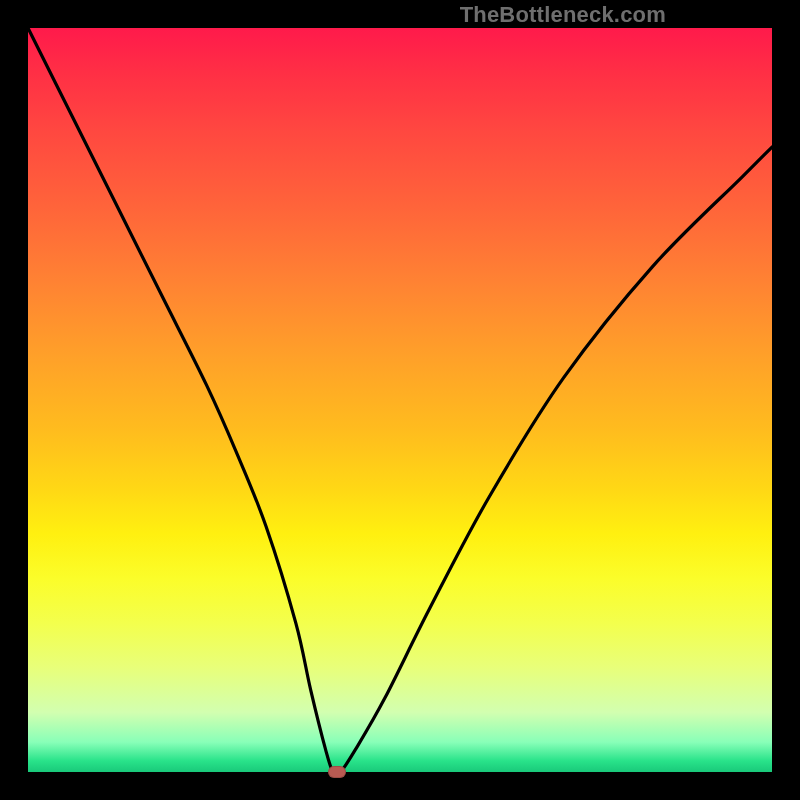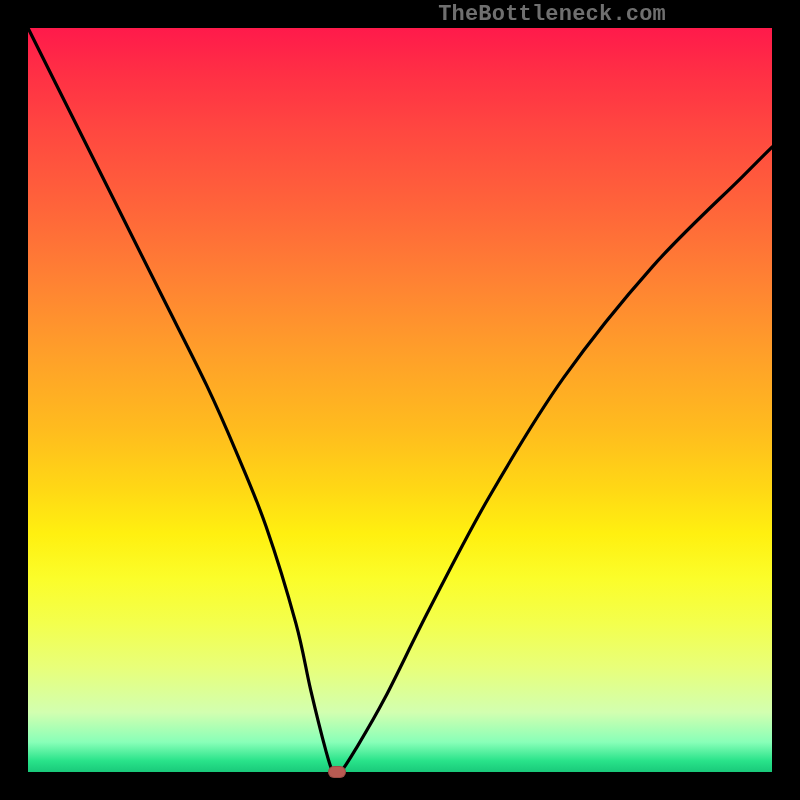--- a/index.html
+++ b/index.html
@@ -11,21 +11,20 @@
     overflow: hidden;
     font-family: Arial, Helvetica, sans-serif;
   }
   .frame {
     position: absolute;
     top: 0;
     left: 0;
     width: 676px;
     height: 800px;
     background: #000;
-    font-family: Liberation Mono, monospace;
   }
   .plot-area {
     position: absolute;
     top: 28px;
     left: 28px;
     width: 744px;
     height: 744px;
     
     background: linear-gradient(to bottom,
       #ff1a4b 0%,

